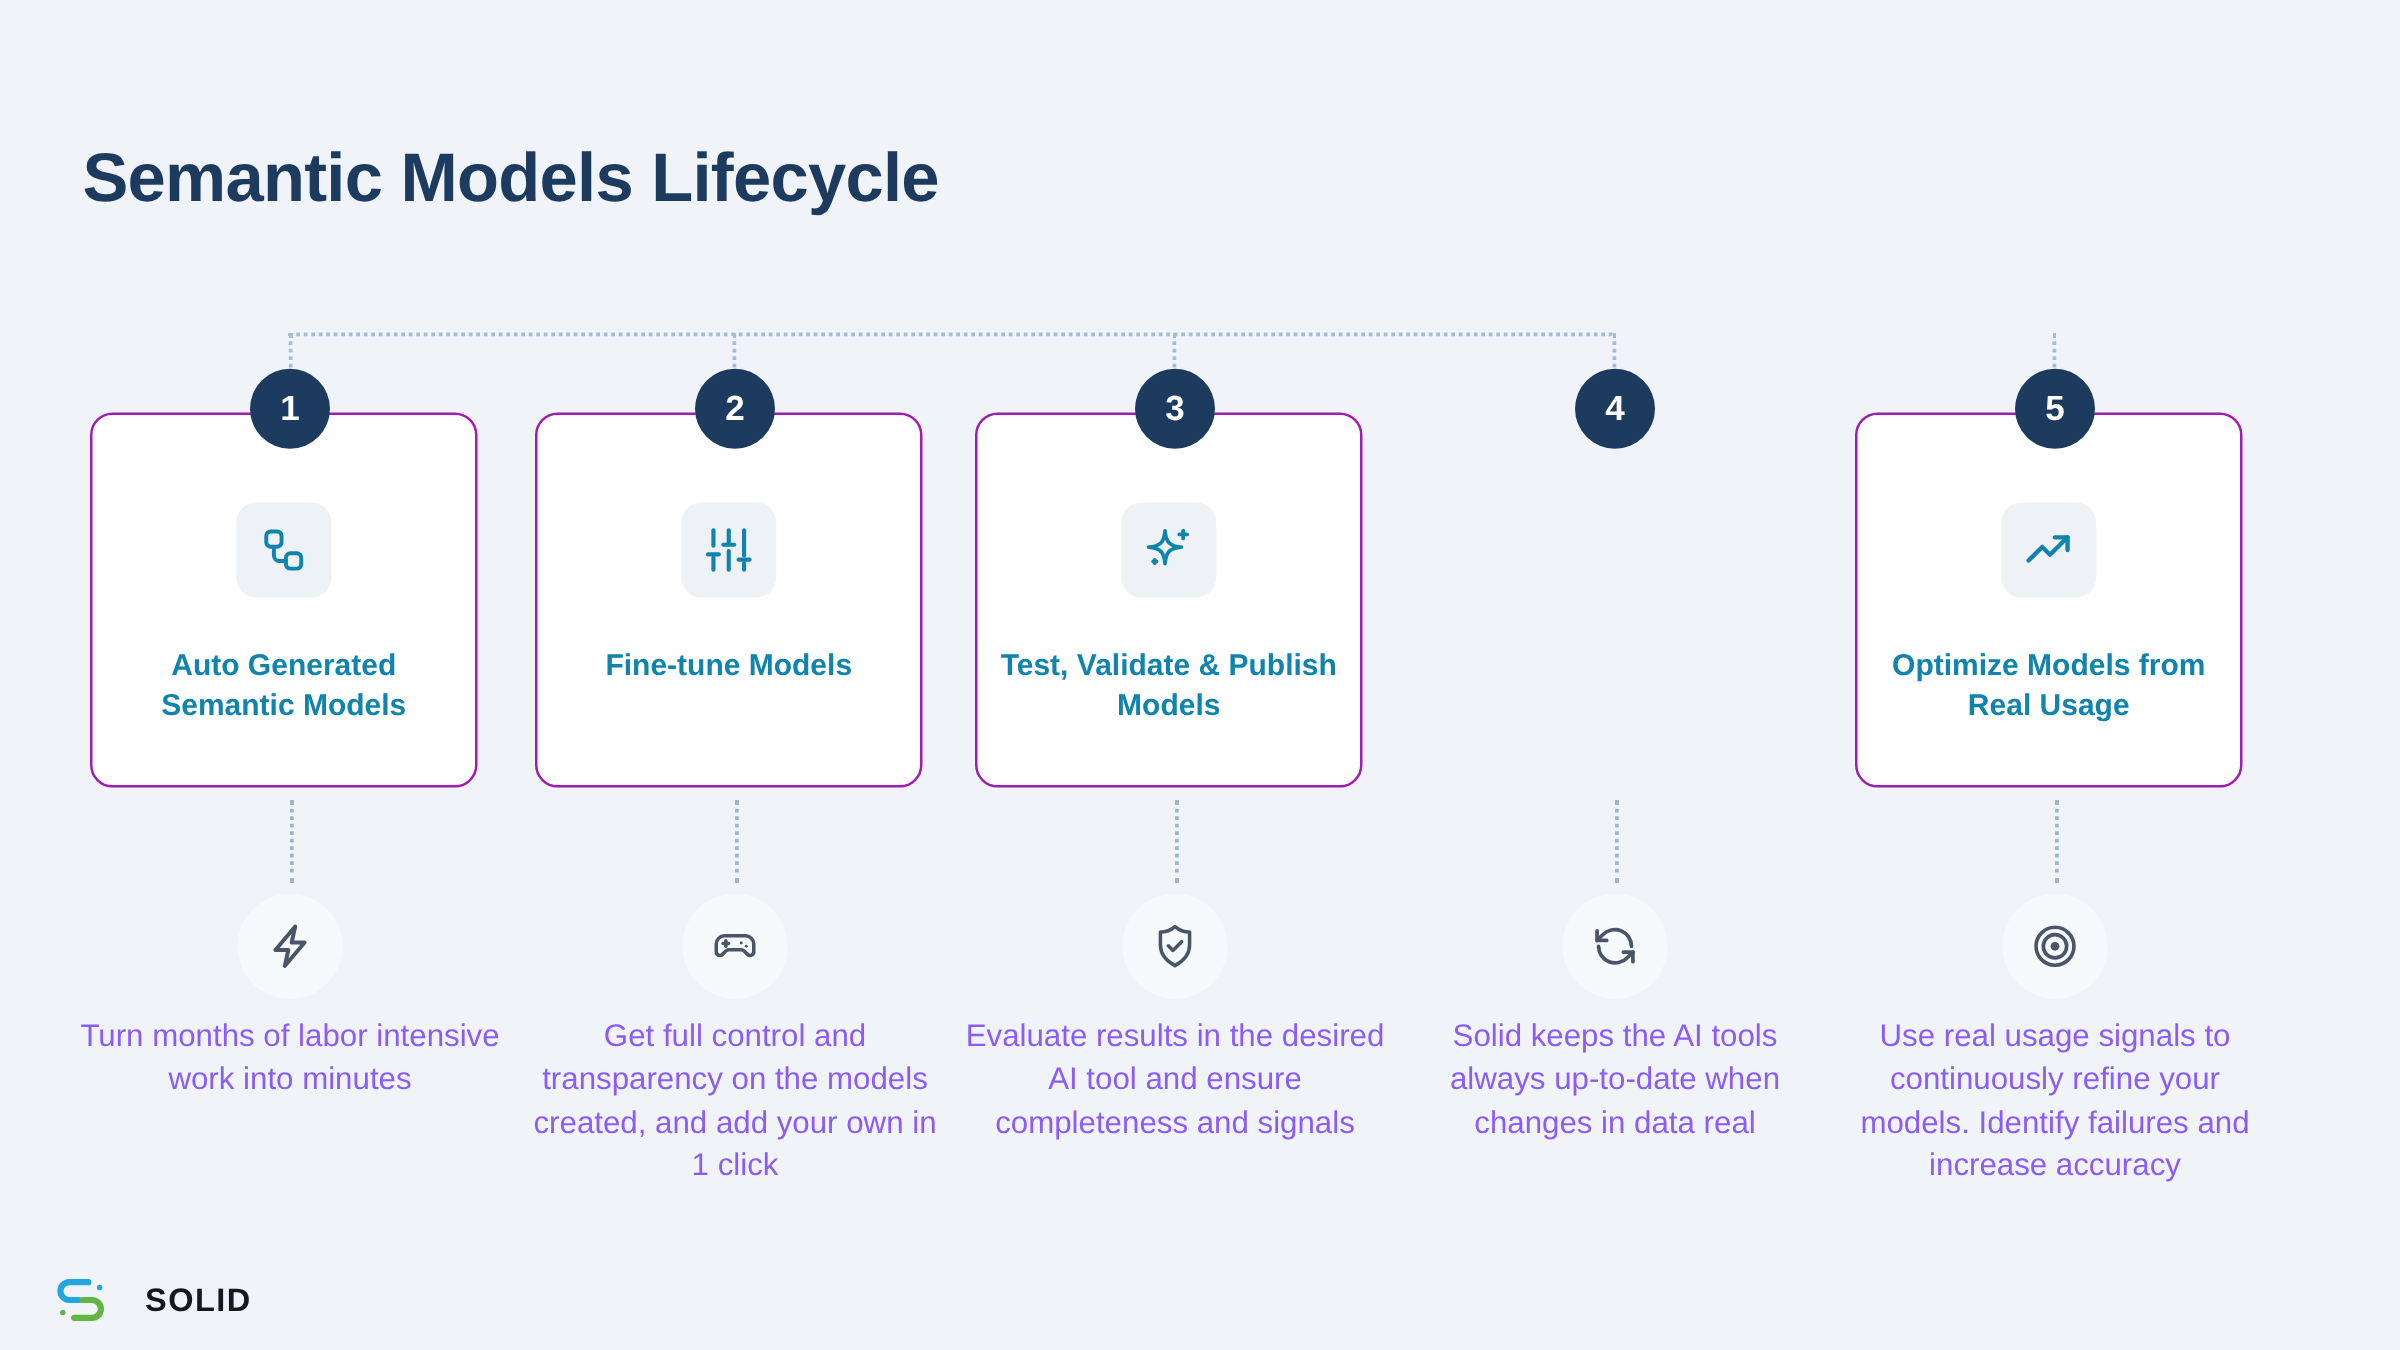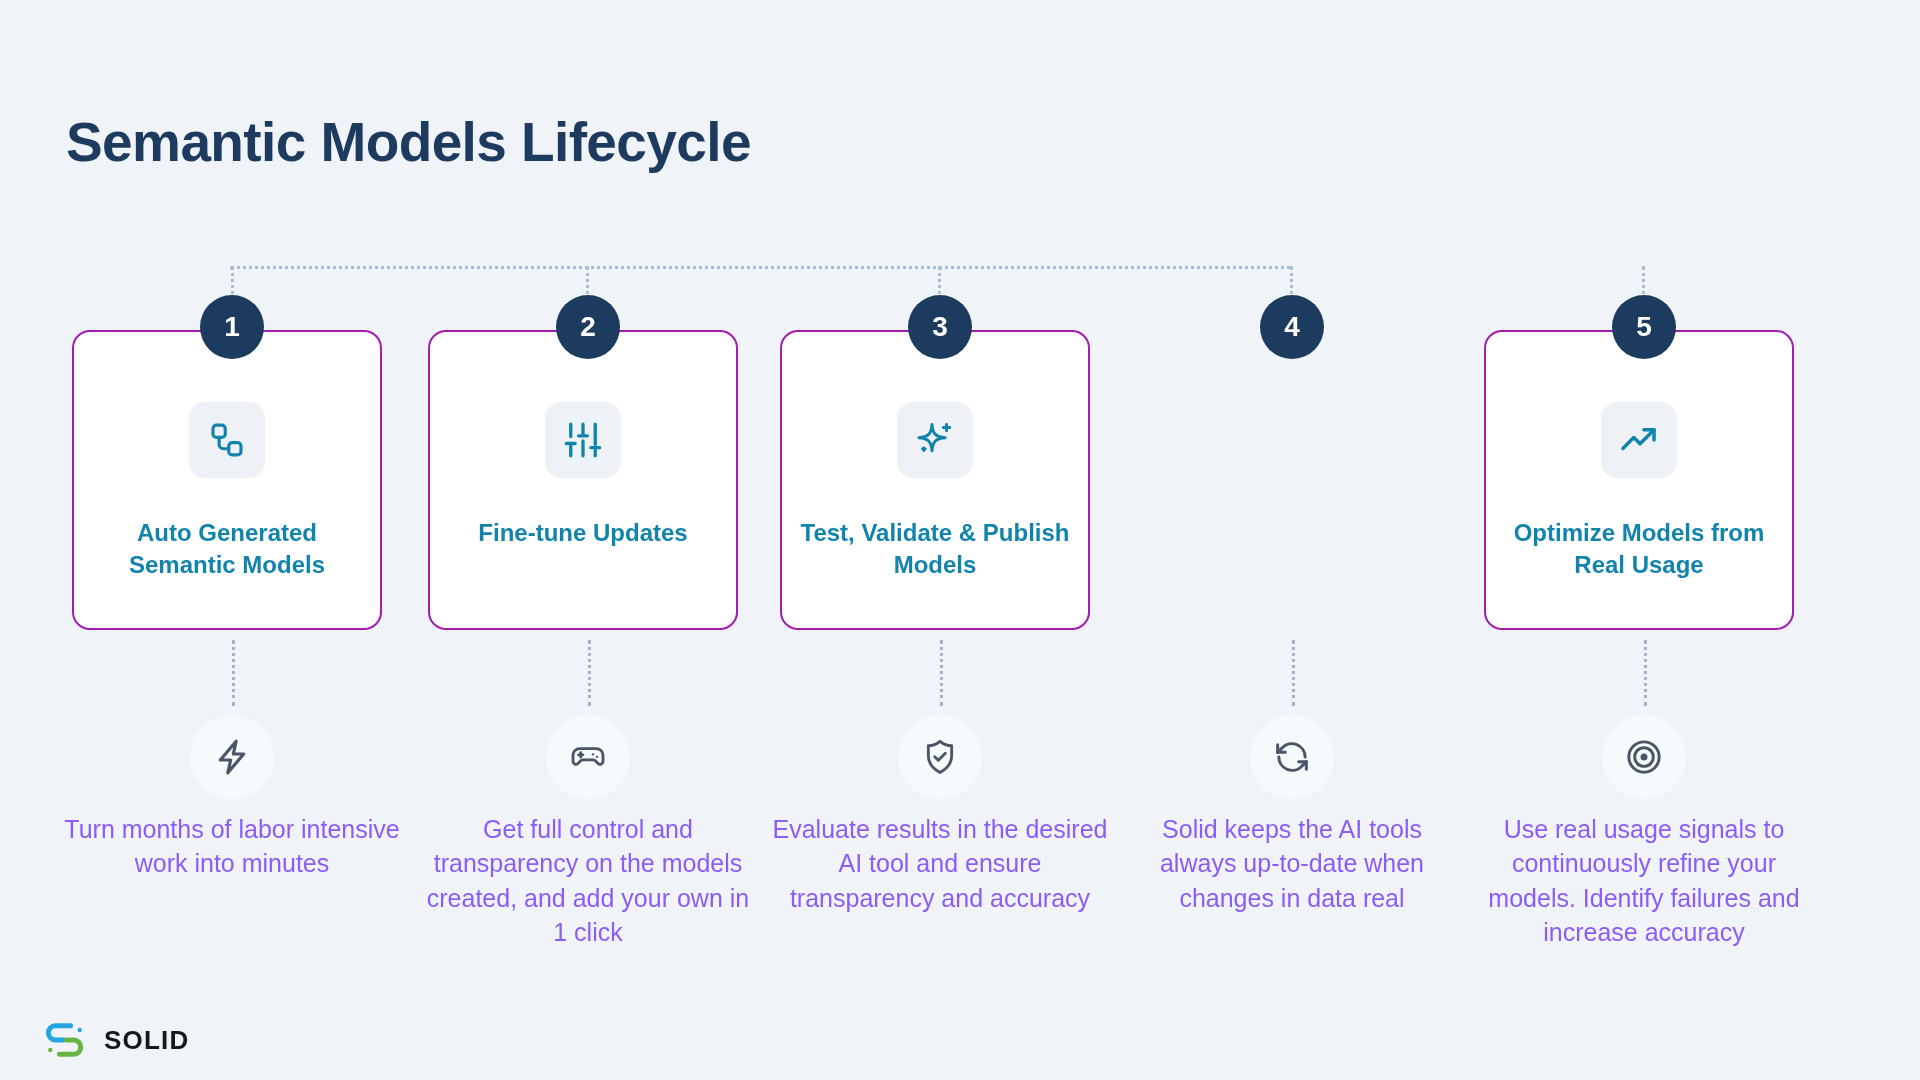--- a/index.html
+++ b/index.html
@@ -74,21 +74,21 @@
   }
   .bottom-icon svg { width:40px; height:40px; }
   .desc {
     position:absolute; top:812px; left:-10px; right:-10px;
     text-align:center; font-size:25px; color:#8b5cf6; line-height:1.37;
   }
 
   
   .logo {
     position:absolute; left:42px; top:1020px;
-    display:flex; align-items:center; gap:16px;
+    display:flex; align-items:center; gap:28px;
   }
   .logo-mark { width:46px; height:40px; }
   .logo-text { font-size:26px; font-weight:bold; color:#15181c; letter-spacing:1.2px; }
 </style>
 </head>
 <body>
 
 <div class="page">
 
   <div class="page-title">Semantic Models Lifecycle</div>
@@ -132,21 +132,21 @@
               <path d="M5 15.5v5.5"></path>
               <path d="M2.5 14h5"></path>
             <path d="M12 3v5.5"></path>
               <path d="M12 12.5v8.5"></path>
               <path d="M9.5 9.6h5"></path>
             <path d="M19 3v11.5"></path>
               <path d="M19 18v3"></path>
               <path d="M16.5 16.4h5"></path>
           </svg>
         </div>
-        <div class="card-title">Fine-tune Updates</div>
+        <div class="card-title">Fine-tune Models</div>
       </div>
       <div class="drop-lower"></div>
       <div class="bottom-icon">
         <svg viewBox="0 0 24 24" fill="none" stroke="#4a5568" stroke-width="1.7" stroke-linecap="round" stroke-linejoin="round">
           <path d="M7 7h10a4 4 0 0 1 4 4v3.6c0 1.6-1.9 2.4-3 1.3l-1.6-1.6a2 2 0 0 0-1.4-.6H9a2 2 0 0 0-1.4.6L6 15.9C4.9 17 3 16.2 3 14.6V11a4 4 0 0 1 4-4z"></path>
           <path d="M7.6 9.4v2.6"></path>
             <path d="M6.3 10.7h2.6"></path>
           <circle cx="15" cy="10.4" r=".7" fill="#4a5568" stroke="none"></circle>
           <circle cx="17.4" cy="12" r=".7" fill="#4a5568" stroke="none"></circle>
         </svg>
@@ -168,21 +168,21 @@
         </div>
         <div class="card-title">Test, Validate &amp; Publish Models</div>
       </div>
       <div class="drop-lower"></div>
       <div class="bottom-icon">
         <svg viewBox="0 0 24 24" fill="none" stroke="#4a5568" stroke-width="1.7" stroke-linecap="round" stroke-linejoin="round">
           <path d="M12 2.6c2 1.7 4.4 2.6 7 2.6v6.2c0 4.2-2.8 7.6-7 9.9-4.2-2.3-7-5.7-7-9.9V5.2c2.6 0 5-.9 7-2.6z"></path>
           <path d="M8.8 11.8l2.2 2.2 4.2-4.2"></path>
         </svg>
       </div>
-      <div class="desc">Evaluate results in the desired AI tool and ensure transparency and accuracy</div>
+      <div class="desc">Evaluate results in the desired AI tool and ensure completeness and signals</div>
     </div>
 
     <div class="col" style="left:1132px;">
       <div class="badge">4</div>
       <div class="drop-lower"></div>
       <div class="bottom-icon">
         <svg viewBox="0 0 24 24" fill="none" stroke="#4a5568" stroke-width="1.8" stroke-linecap="round" stroke-linejoin="round">
           <path d="M19.9 12a8 8 0 0 0-13.8-5.5L3.4 9.2"></path>
           <path d="M3.4 4.6v4.6h4.6"></path>
           <path d="M4.1 12a8 8 0 0 0 13.8 5.5l2.7-2.7"></path>

